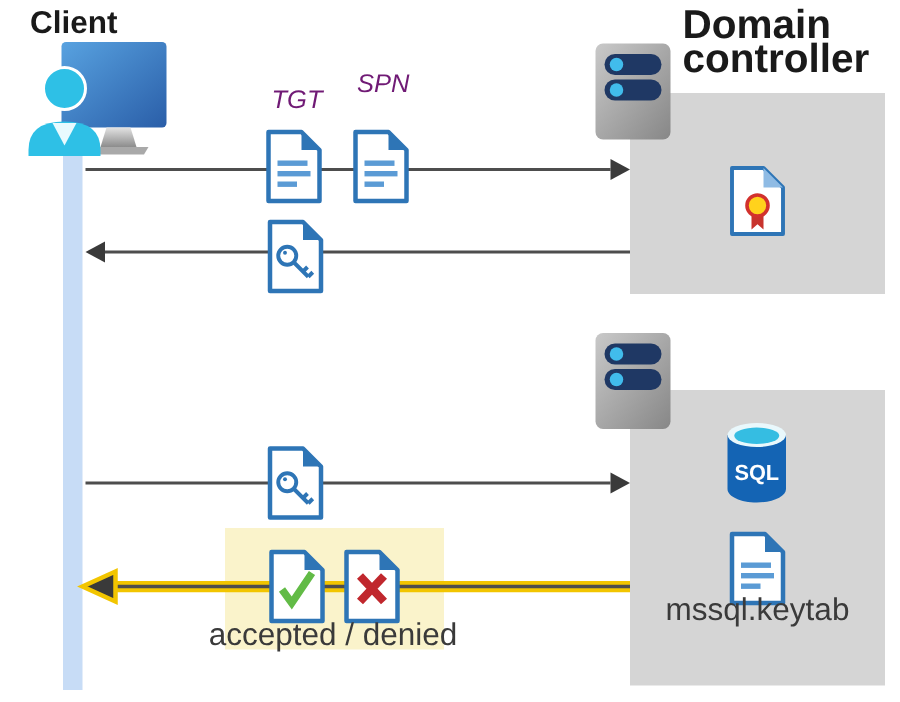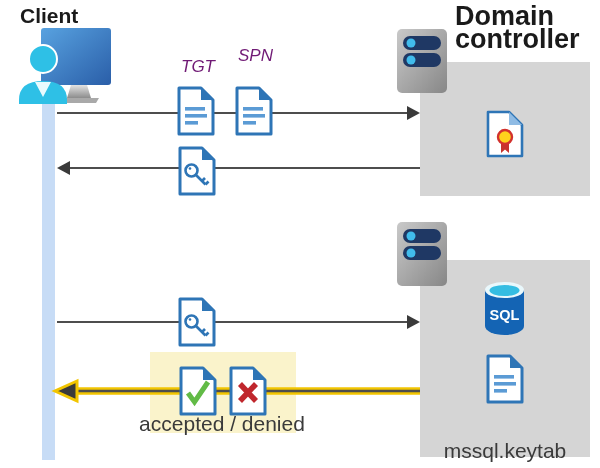--- a/index.html
+++ b/index.html
@@ -173,17 +173,17 @@
 
   <div class="abs lbl title" style="left:20px;top:4px;width:110px;">Client</div>
 
   <div class="abs lbl title2" style="left:455px;top:5px;width:135px;">Domain controller</div>
 
 
   <div class="abs lbl small" style="left:177px;top:57px;width:38px;">TGT</div>
 
   <div class="abs lbl small" style="left:235px;top:46px;width:38px;">SPN</div>
 
-  <div class="abs lbl caption" style="left:420px;top:439px;width:170px;">mssql.keytab</div>
+  <div class="abs lbl caption" style="left:420px;top:395px;width:170px;">mssql.keytab</div>
 
   <div class="abs lbl caption" style="left:122px;top:412px;width:200px;">accepted / denied</div>
 
 </div>
 
 </body></html>

